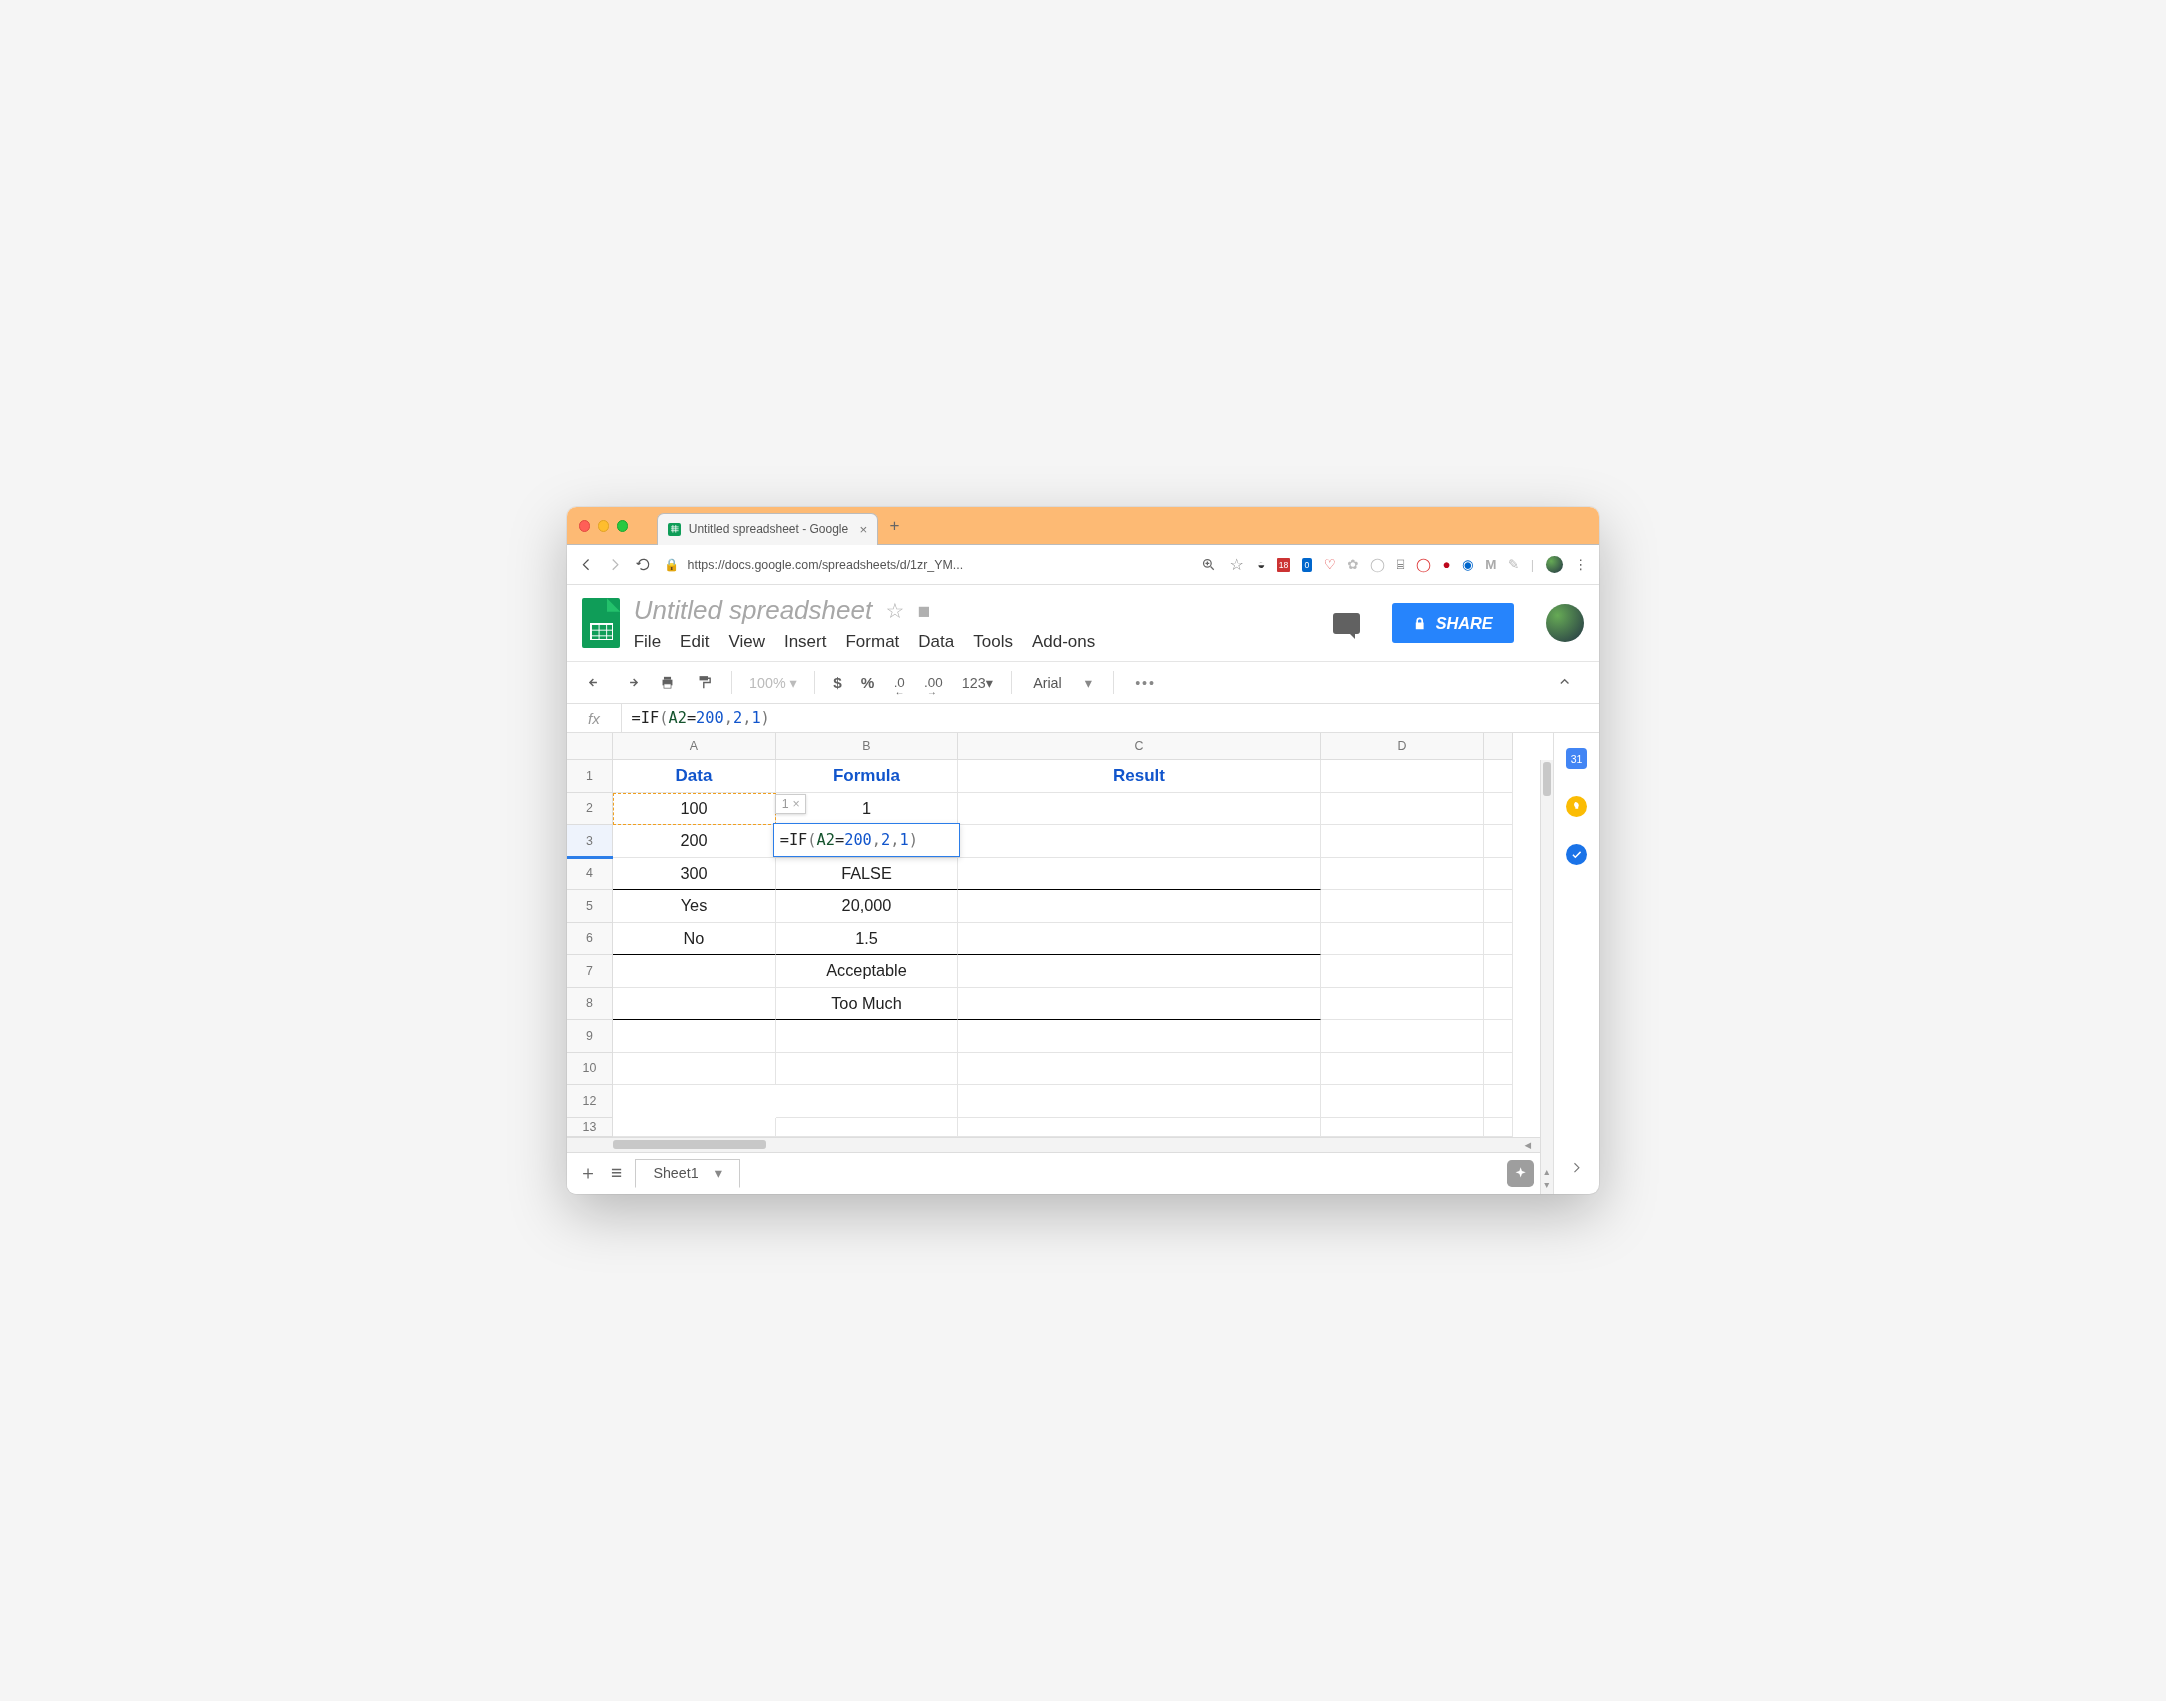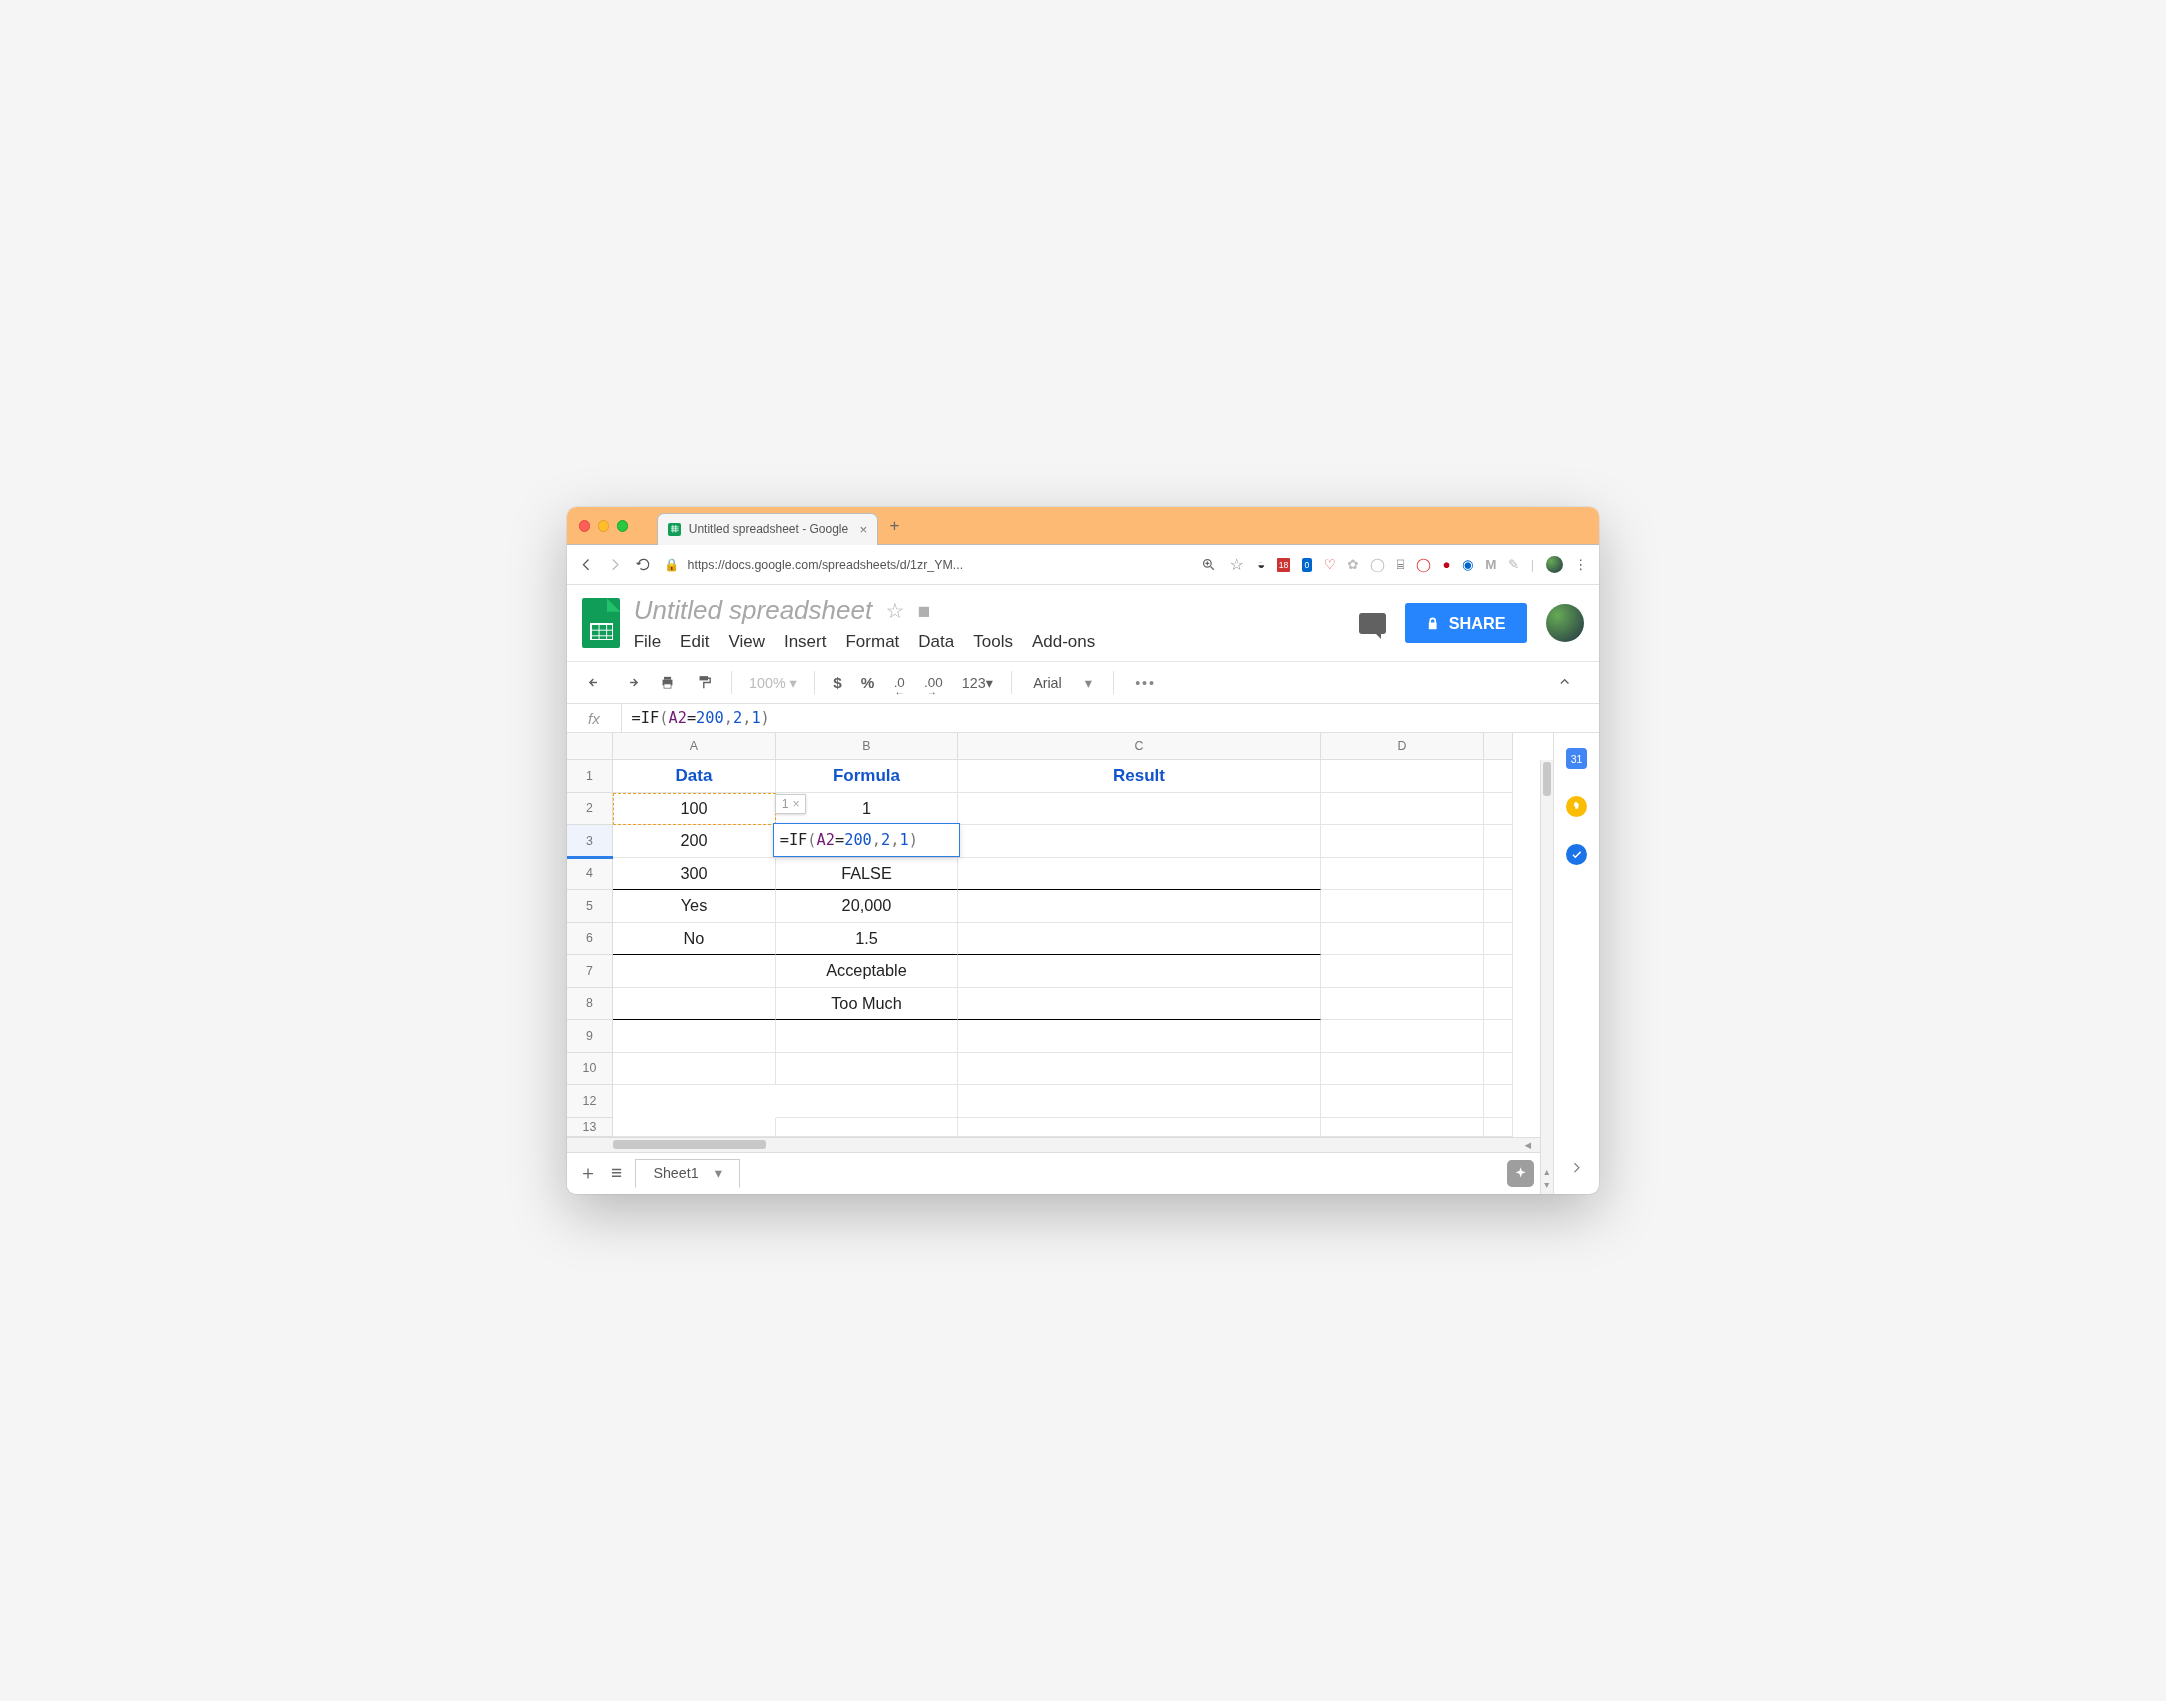--- a/index.html
+++ b/index.html
@@ -97,21 +97,21 @@
     background-image:
       linear-gradient(#fff 1px, transparent 1px),
       linear-gradient(90deg, #fff 1px, transparent 1px);
     background-size: 7.6px 5.7px;
     border:1px solid #fff;
   }
   .docname { font-size: 26px; color: #a7a7a7; font-style: italic; }
   .star-icon, .folder-icon { color:#b0b0b0; font-size:21px; }
   .menubar { display:flex; gap:19px; font-size:17px; color:#333; margin-top:5.7px; }
   .menubar span { cursor:pointer; }
-  .header-right { margin-left:auto; display:flex; align-items:center; gap:19px; }
+  .header-right { margin-left:auto; display:flex; align-items:center; gap:32px;font-style:italic; }
   .comment-icon { width:27px; height:21px; background:#616161; border-radius:2.9px; position:relative; }
   .comment-icon::after { content:""; position:absolute; bottom:-4.8px; right:4.8px; width:0; height:0; border:4.8px solid transparent; border-top-color:#616161; border-right-color:#616161; }
   .share-btn {
     background:#2684fc; color:#fff; font-weight:bold; font-size:16.3px;
     padding: 10.5px 21px; border-radius:2.9px; display:flex; align-items:center; gap:9.6px;
     cursor:pointer;
   }
   .share-btn svg { width:13.4px; height:15.3px; fill:#fff; }
 
   
@@ -200,21 +200,21 @@
   }
   .explore-btn { margin-left:auto; margin-right:7.6px; width:27px; height:27px; background:#9e9e9e; border-radius:4.8px; display:flex; align-items:center; justify-content:center; cursor:pointer; }
 
   .scroll-track-v { position:absolute; right:0; top:27px; bottom:0; width:13.4px; background:#f3f3f3; border-left:1px solid #ddd; }
   .scroll-thumb-v { position:absolute; top:1.9px; left:1.9px; right:1.9px; height:34px; background:#c8c8c8; border-radius:2.9px; }
   .scroll-track-h { height:15.3px; background:#f3f3f3; border-top:1px solid #ddd; display:flex; align-items:center; }
   .scroll-thumb-h { width:153px; height:9.6px; background:#c8c8c8; border-radius:2.9px; margin-left:46px; }
 
   .formula-span { font-family: monospace, Arial; font-size:15.3px; }
   .tok-fn { color:#222; }
-  .tok-ref { color:#701a75; }
+  .tok-ref { color:#14532d; }
   .tok-num { color:#1155cc; }
   .tok-punc { color:#777; }
 
   .row3-bar { position:absolute; left:0; width:46px; height:2.9px; background:#2b7de9; }
 </style>
 </head>
 <body>
 
 <div class="window">
 

